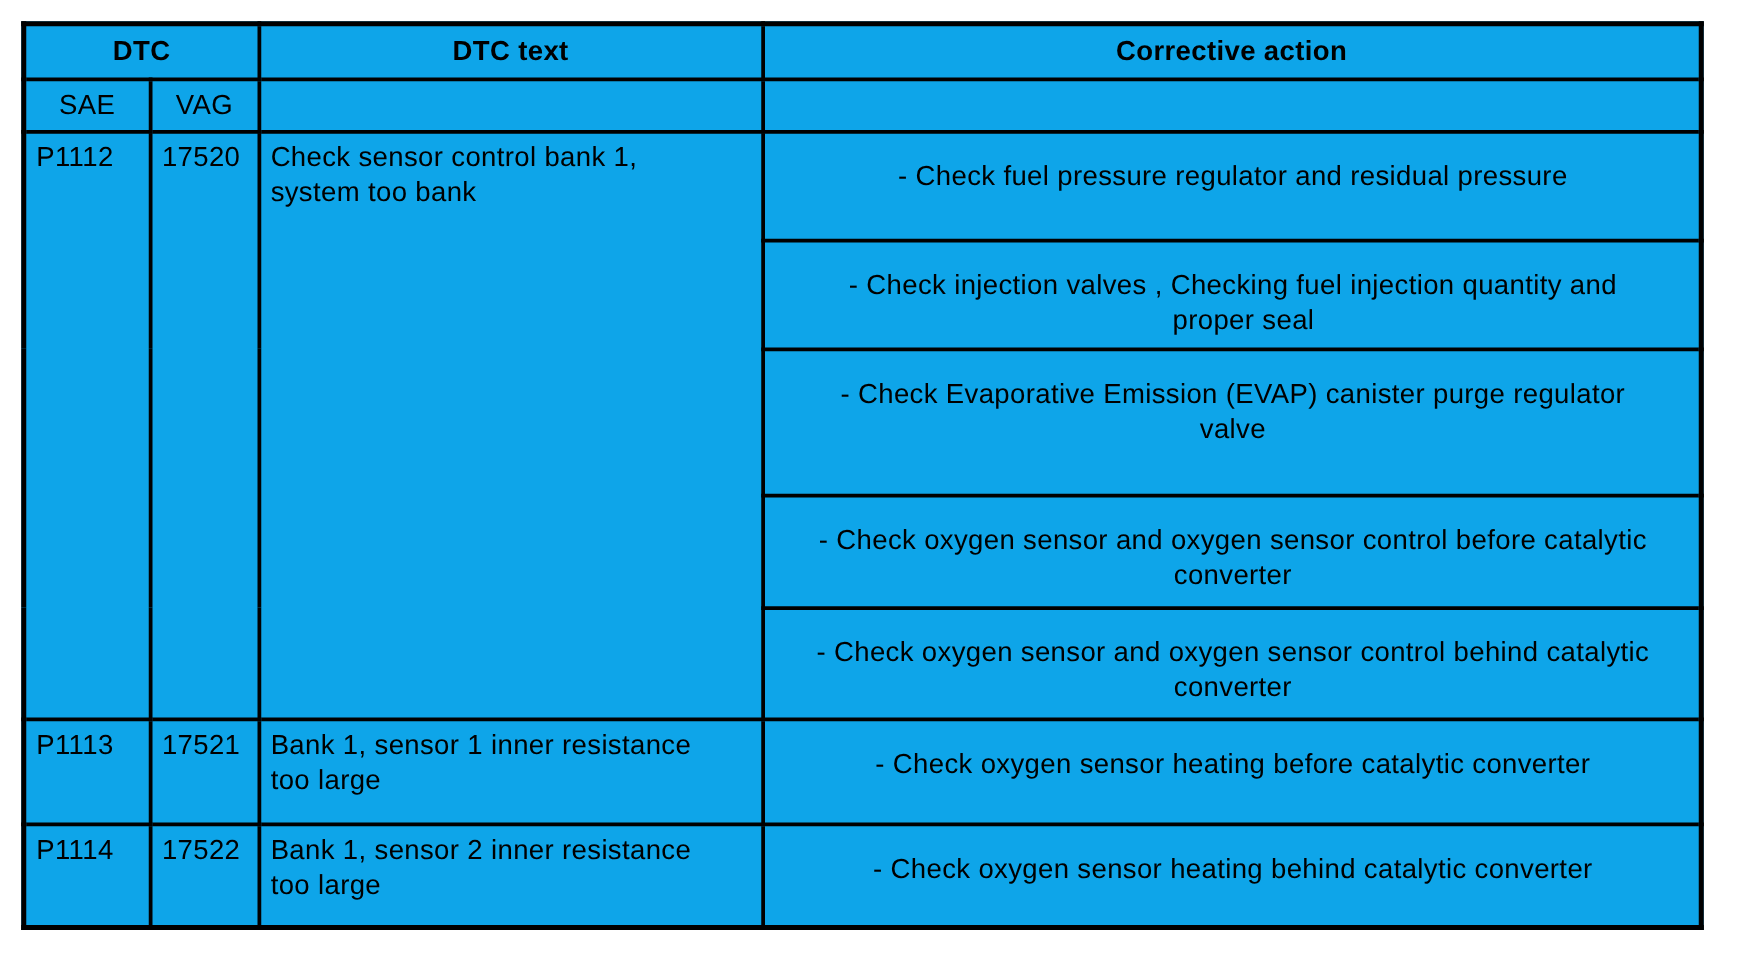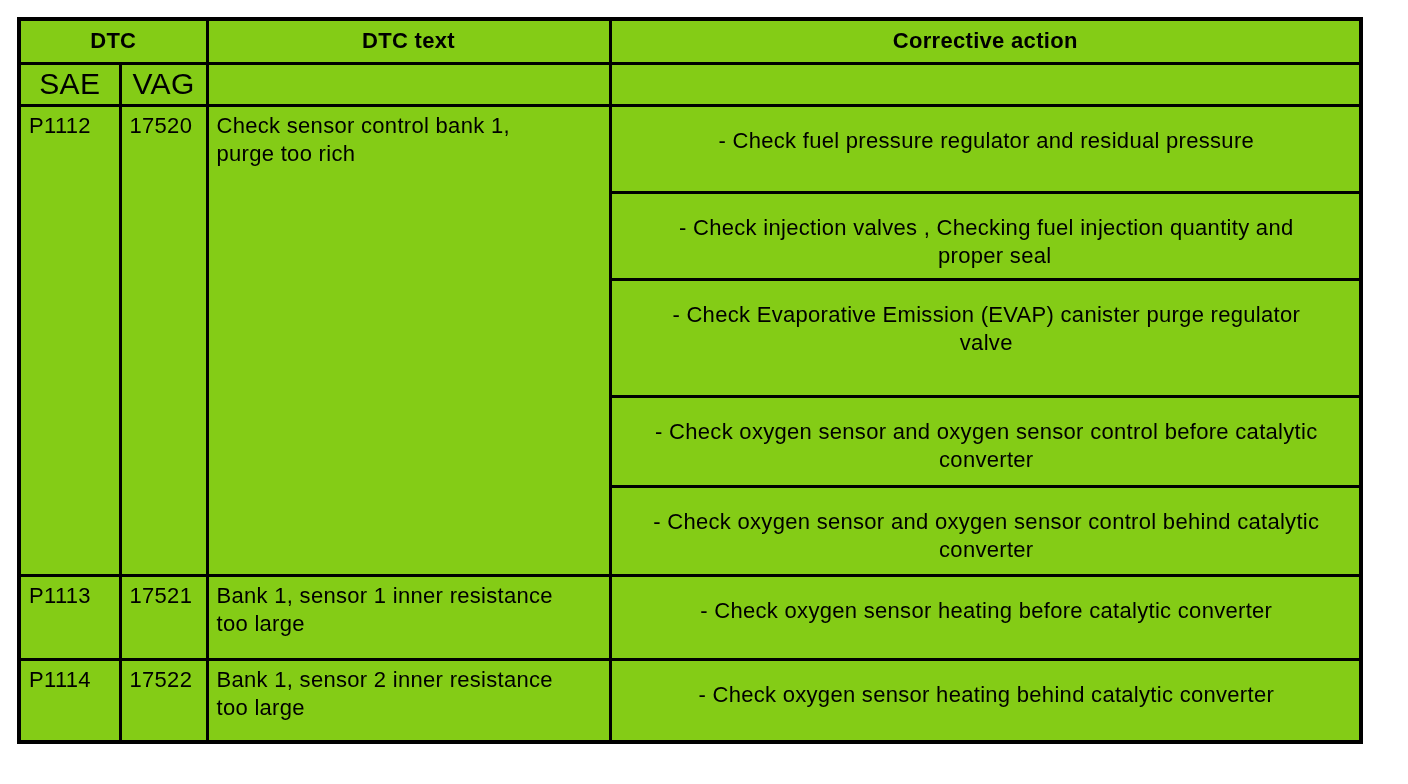--- a/index.html
+++ b/index.html
@@ -15,21 +15,21 @@
     color: #000000;
     -webkit-font-smoothing: antialiased;
   }
   .page {
     padding: 17px 0 0 17px;
   }
   table.dtc-table {
     border-collapse: collapse;
     table-layout: fixed;
     width: 1342px;
-    background: #84cc16;
+    background: #0ea5e9;
   }
   table.dtc-table th,
   table.dtc-table td {
     border: 3px solid #000000;
     margin: 0;
     overflow: hidden;
   }
   table.dtc-table {
     border: 4px solid #000000;
   }
@@ -43,21 +43,21 @@
   tr.hdr-sub  { height: 42px; }
   th.hdr-cell {
     font-size: 22px;
     font-weight: bold;
     text-align: center;
     vertical-align: middle;
     letter-spacing: 0.3px;
     padding: 0;
   }
   td.sub-cell {
-    font-size: 30px;
+    font-size: 22px;
     font-weight: normal;
     text-align: center;
     vertical-align: middle;
     letter-spacing: 0.3px;
     padding: 0;
   }
 
   
   tr.r-sub1 { height: 87px; }
   tr.r-sub2 { height: 87px; }
@@ -118,21 +118,21 @@
       <td class="sub-cell">VAG</td>
       <td class="sub-cell"></td>
       <td class="sub-cell"></td>
     </tr>
 
     <tr class="r-sub1">
       <td class="code-cell" rowspan="5">P1112</td>
       <td class="code-cell" rowspan="5">17520</td>
       <td class="text-cell" rowspan="5">
         <span class="ln">Check sensor control bank 1,</span>
-        <span class="ln">purge too rich</span>
+        <span class="ln">system too bank</span>
       </td>
       <td class="corr-cell">
         <span class="ln">- Check fuel pressure regulator and residual pressure</span>
       </td>
     </tr>
     <tr class="r-sub2">
       <td class="corr-cell">
         <span class="ln">- Check injection valves , Checking fuel injection quantity and</span>
         <span class="ln indent">proper seal</span>
       </td>

